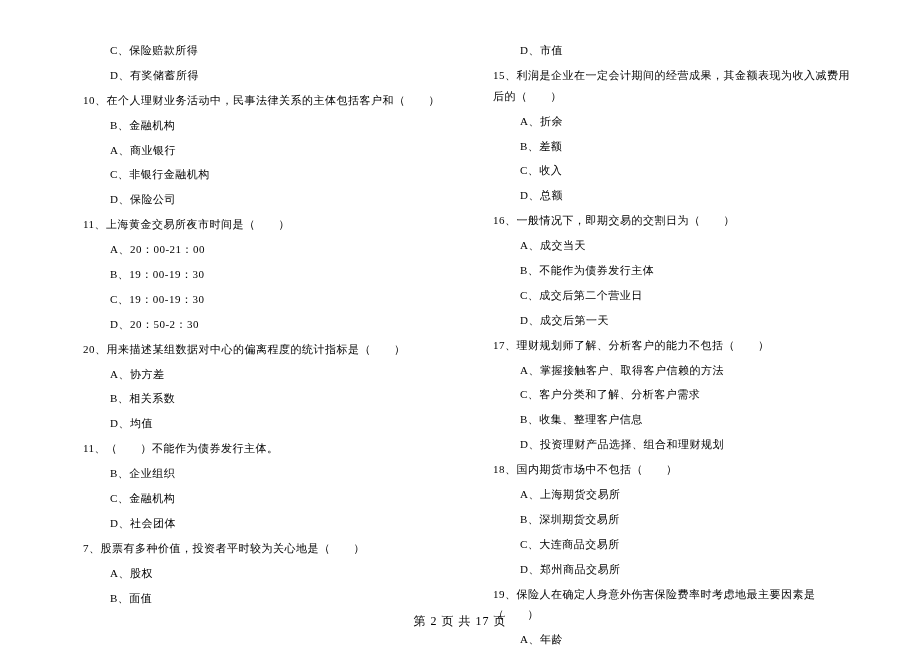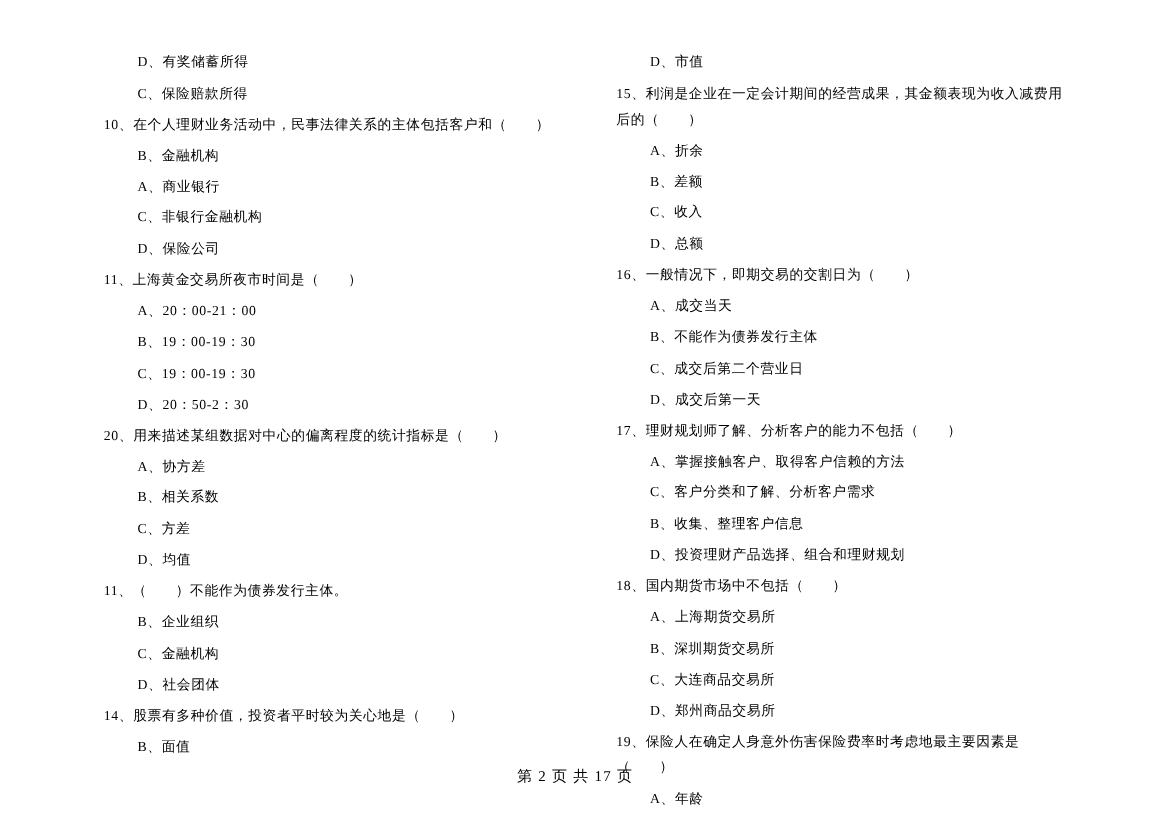--- a/index.html
+++ b/index.html
@@ -44,42 +44,42 @@
       text-align: center;
       font-size: 12px;
       letter-spacing: 1px;
     }
   </style>
 </head>
 <body>
 
 <div class="page-content">
   <div class="column" id="left-col">
+      <div class="question-item option">C、保险赔款所得</div>
       <div class="question-item option">D、有奖储蓄所得</div>
-      <div class="question-item option">C、保险赔款所得</div>
       <div class="question-item question-stem">10、在个人理财业务活动中，民事法律关系的主体包括客户和（　　）</div>
       <div class="question-item option">B、金融机构</div>
       <div class="question-item option">A、商业银行</div>
       <div class="question-item option">C、非银行金融机构</div>
       <div class="question-item option">D、保险公司</div>
       <div class="question-item question-stem">11、上海黄金交易所夜市时间是（　　）</div>
       <div class="question-item option">A、20：00-21：00</div>
       <div class="question-item option">B、19：00-19：30</div>
       <div class="question-item option">C、19：00-19：30</div>
       <div class="question-item option">D、20：50-2：30</div>
       <div class="question-item question-stem">20、用来描述某组数据对中心的偏离程度的统计指标是（　　）</div>
       <div class="question-item option">A、协方差</div>
       <div class="question-item option">B、相关系数</div>
-      <div class="question-item option">C、方差</div>
       <div class="question-item option">D、均值</div>
       <div class="question-item question-stem">11、（　　）不能作为债券发行主体。</div>
       <div class="question-item option">B、企业组织</div>
       <div class="question-item option">C、金融机构</div>
       <div class="question-item option">D、社会团体</div>
-      <div class="question-item question-stem">14、股票有多种价值，投资者平时较为关心地是（　　）</div>
+      <div class="question-item question-stem">7、股票有多种价值，投资者平时较为关心地是（　　）</div>
+      <div class="question-item option">A、股权</div>
       <div class="question-item option">B、面值</div>
     </div>
   <div class="column" id="right-col">
       <div class="question-item option">D、市值</div>
       <div class="question-item question-stem">15、利润是企业在一定会计期间的经营成果，其金额表现为收入减费用后的（　　）</div>
       <div class="question-item option">A、折余</div>
       <div class="question-item option">B、差额</div>
       <div class="question-item option">C、收入</div>
       <div class="question-item option">D、总额</div>
       <div class="question-item question-stem">16、一般情况下，即期交易的交割日为（　　）</div>

